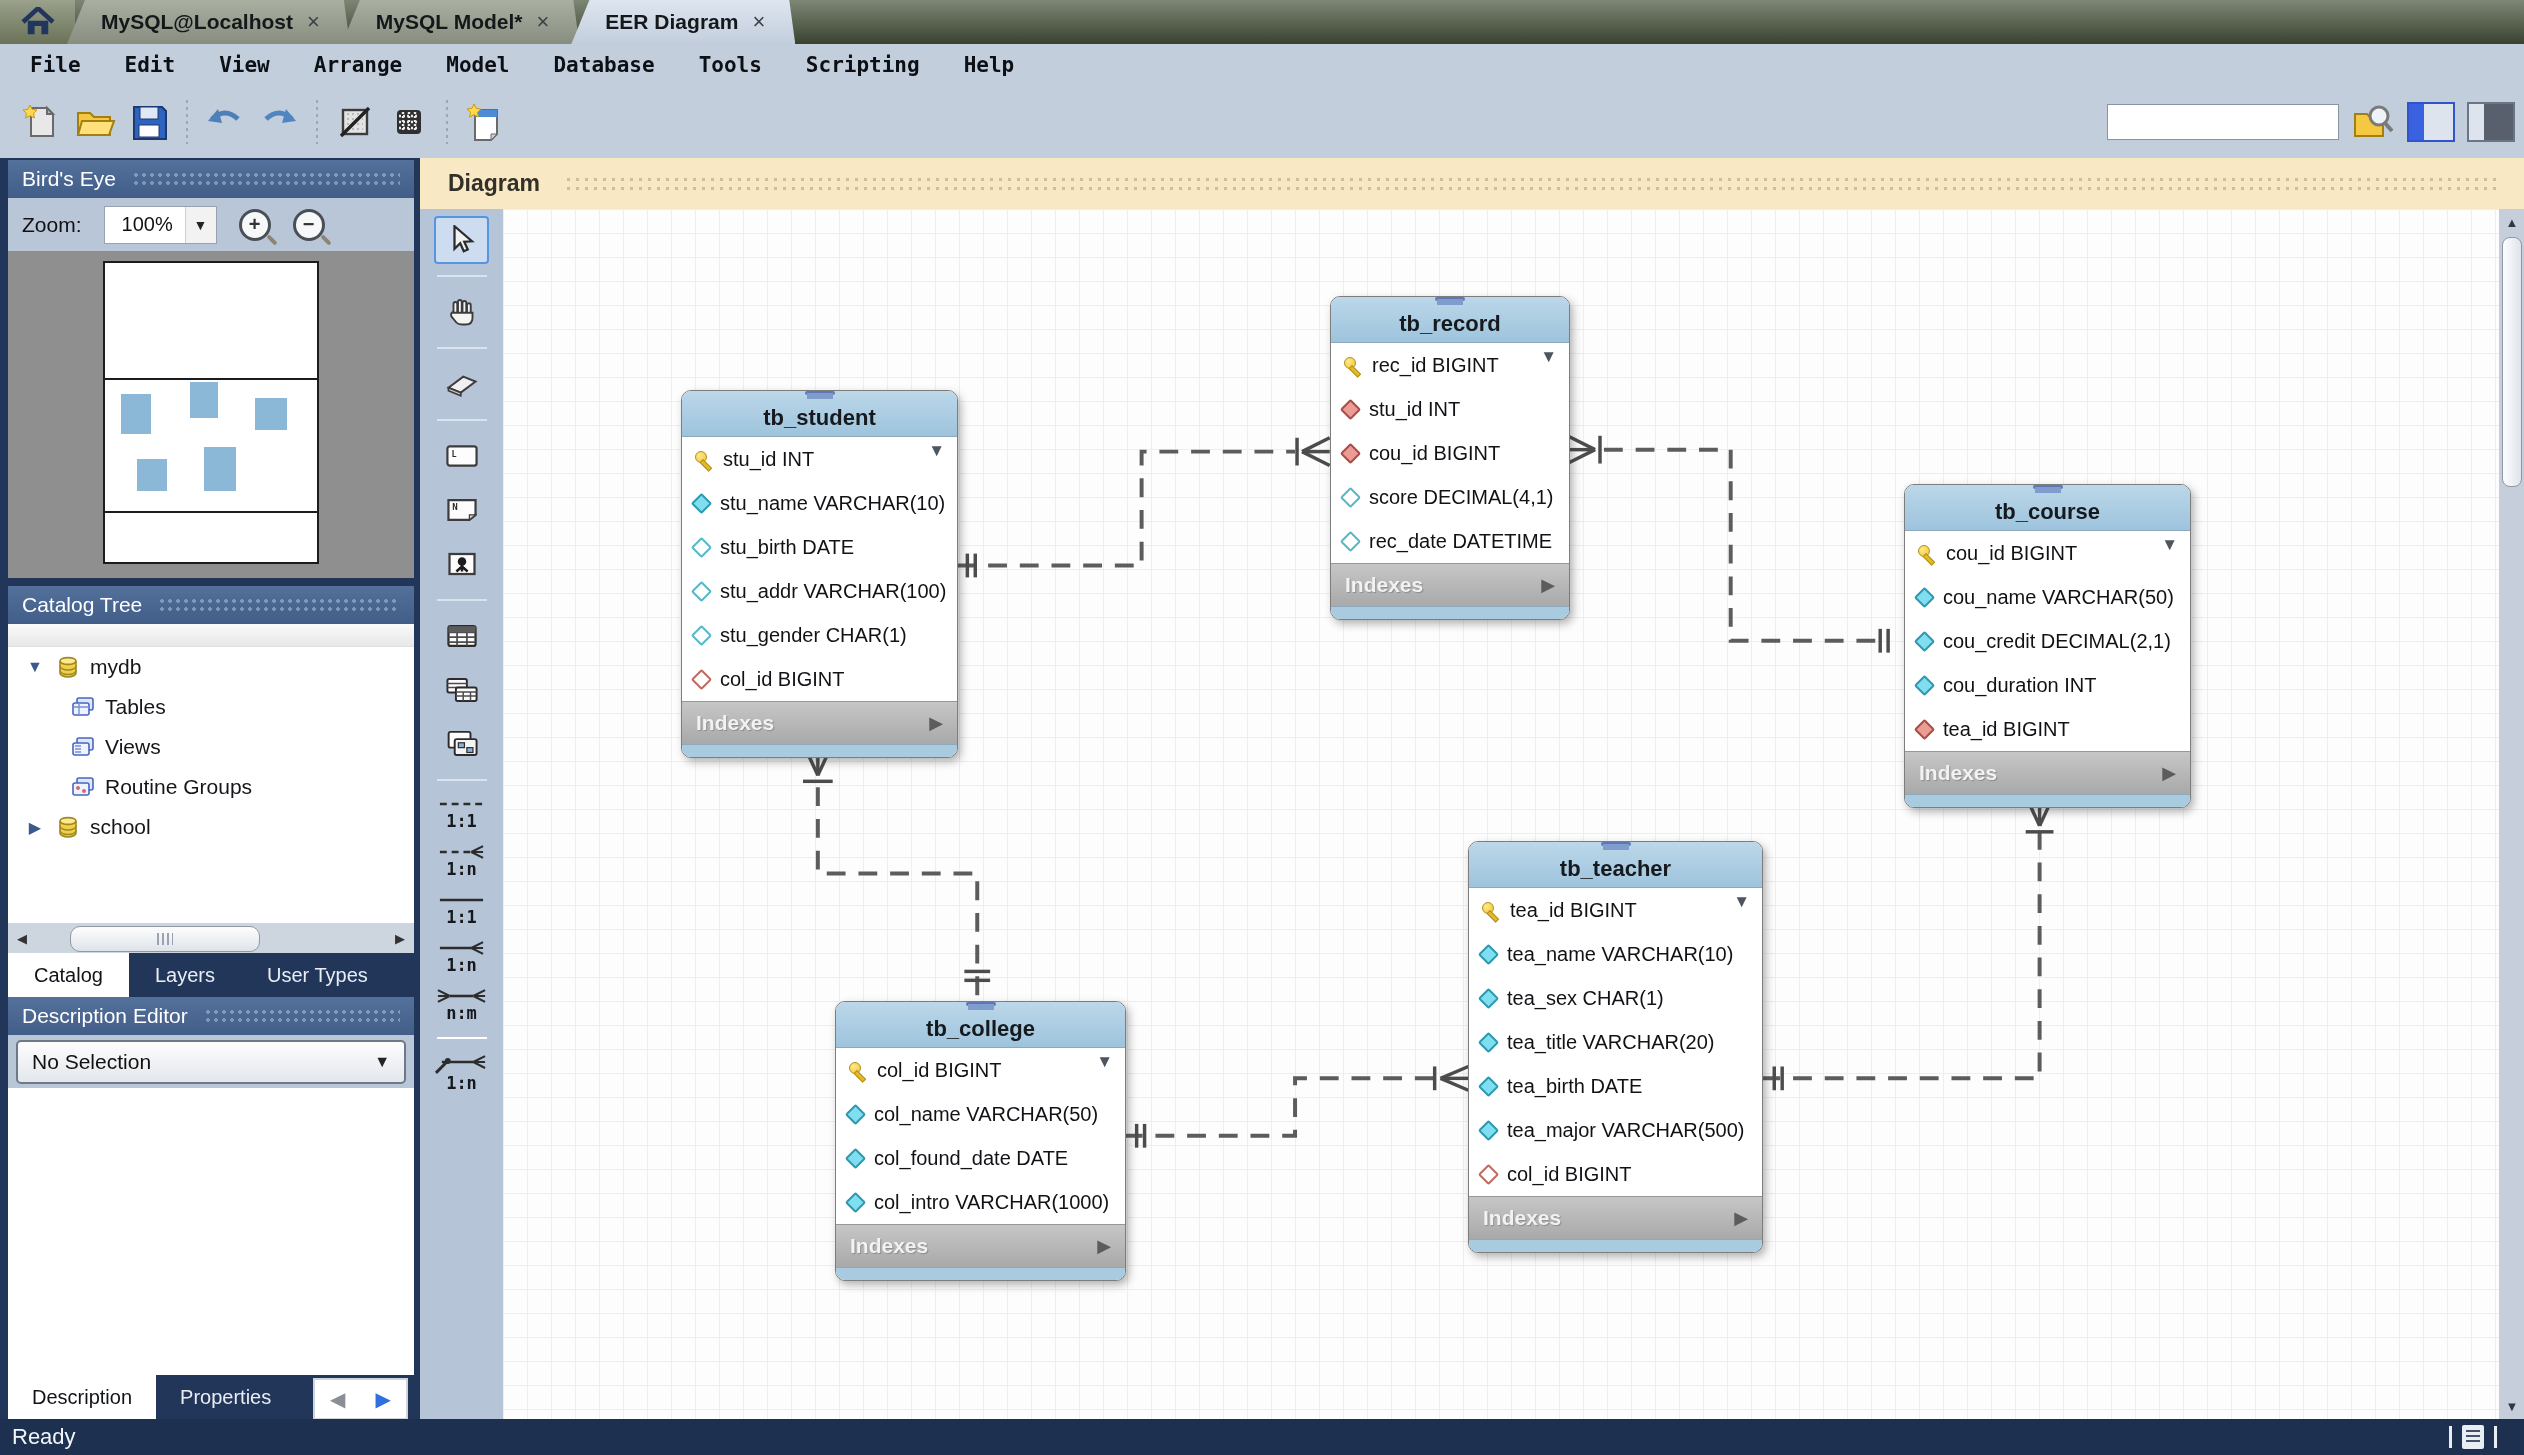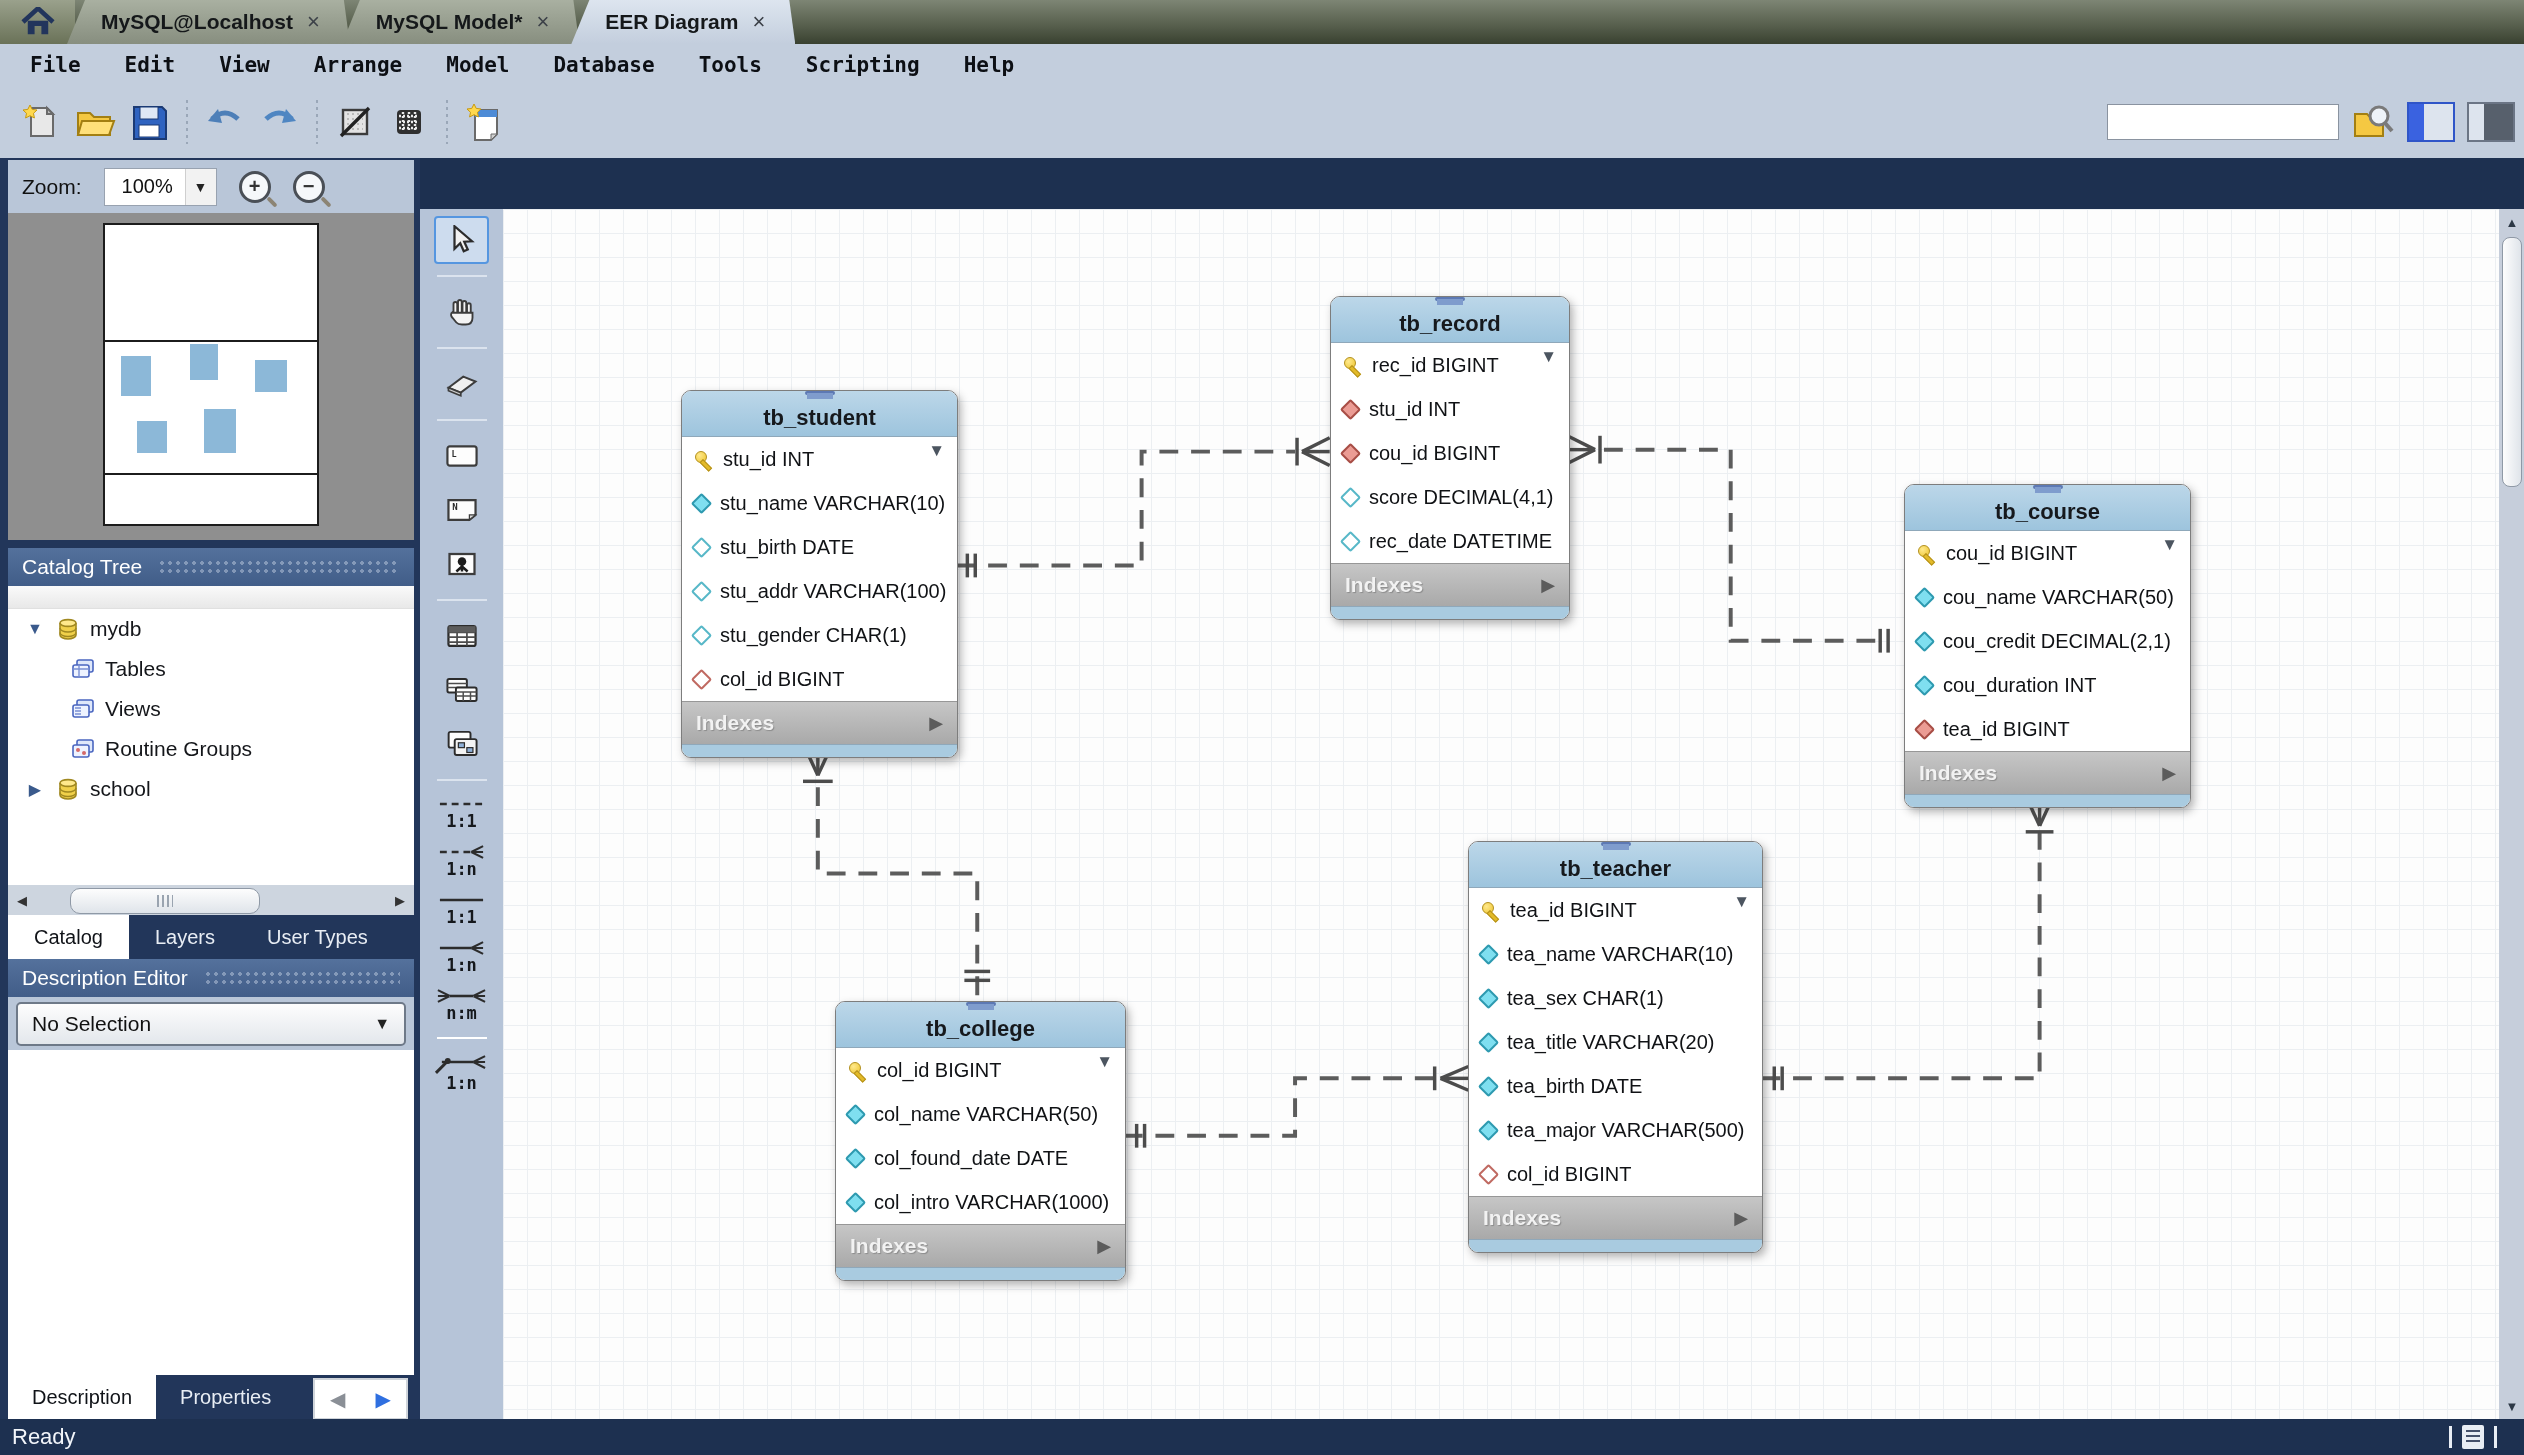--- a/index.html
+++ b/index.html
@@ -262,20 +262,23 @@
       </div>
       <div class="vtoggle right">
         <div class="fillpane"></div>
         <div class="darkpane"></div>
       </div>
     </div>
   </div>
 
   <div class="sidebar">
 
+    <div class="shead">
+      <span>Bird's Eye</span>
+    </div>
     <div class="zoombar">
       <span class="zlabel">Zoom:</span>
       <div class="zselect">
         <span class="zval">100%</span>
         <span class="zarr">▼</span>
       </div>
       <div class="magico">+</div>
       <div class="magico">−</div>
     </div>
     <div class="minimap">
@@ -369,20 +372,23 @@
       <div class="btab">Properties</div>
       <div class="btab">H</div>
       <div class="navbox">
         <span style="color:#8a8f96">◀</span>
         <span style="color:#2f6fe0">▶</span>
       </div>
     </div>
   </div>
 
   <div class="diagram">
+    <div class="dheader">
+      <span>Diagram</span>
+    </div>
 
     <div class="palette">
       <div class="pitem active">
         <svg width="26" height="30" viewBox="0 0 20 24">
           <path d="M4 1 L4 19 L8.6 14.6 L11.4 21 L14.6 19.6 L11.8 13.4 L18 13 Z" fill="#f2f2f2" stroke="#2c2c2c" stroke-width="1.8"></path>
         </svg>
       </div>
       <div class="psep"></div>
       <div class="pitem">
         <svg width="30" height="30" viewBox="0 0 24 24">

